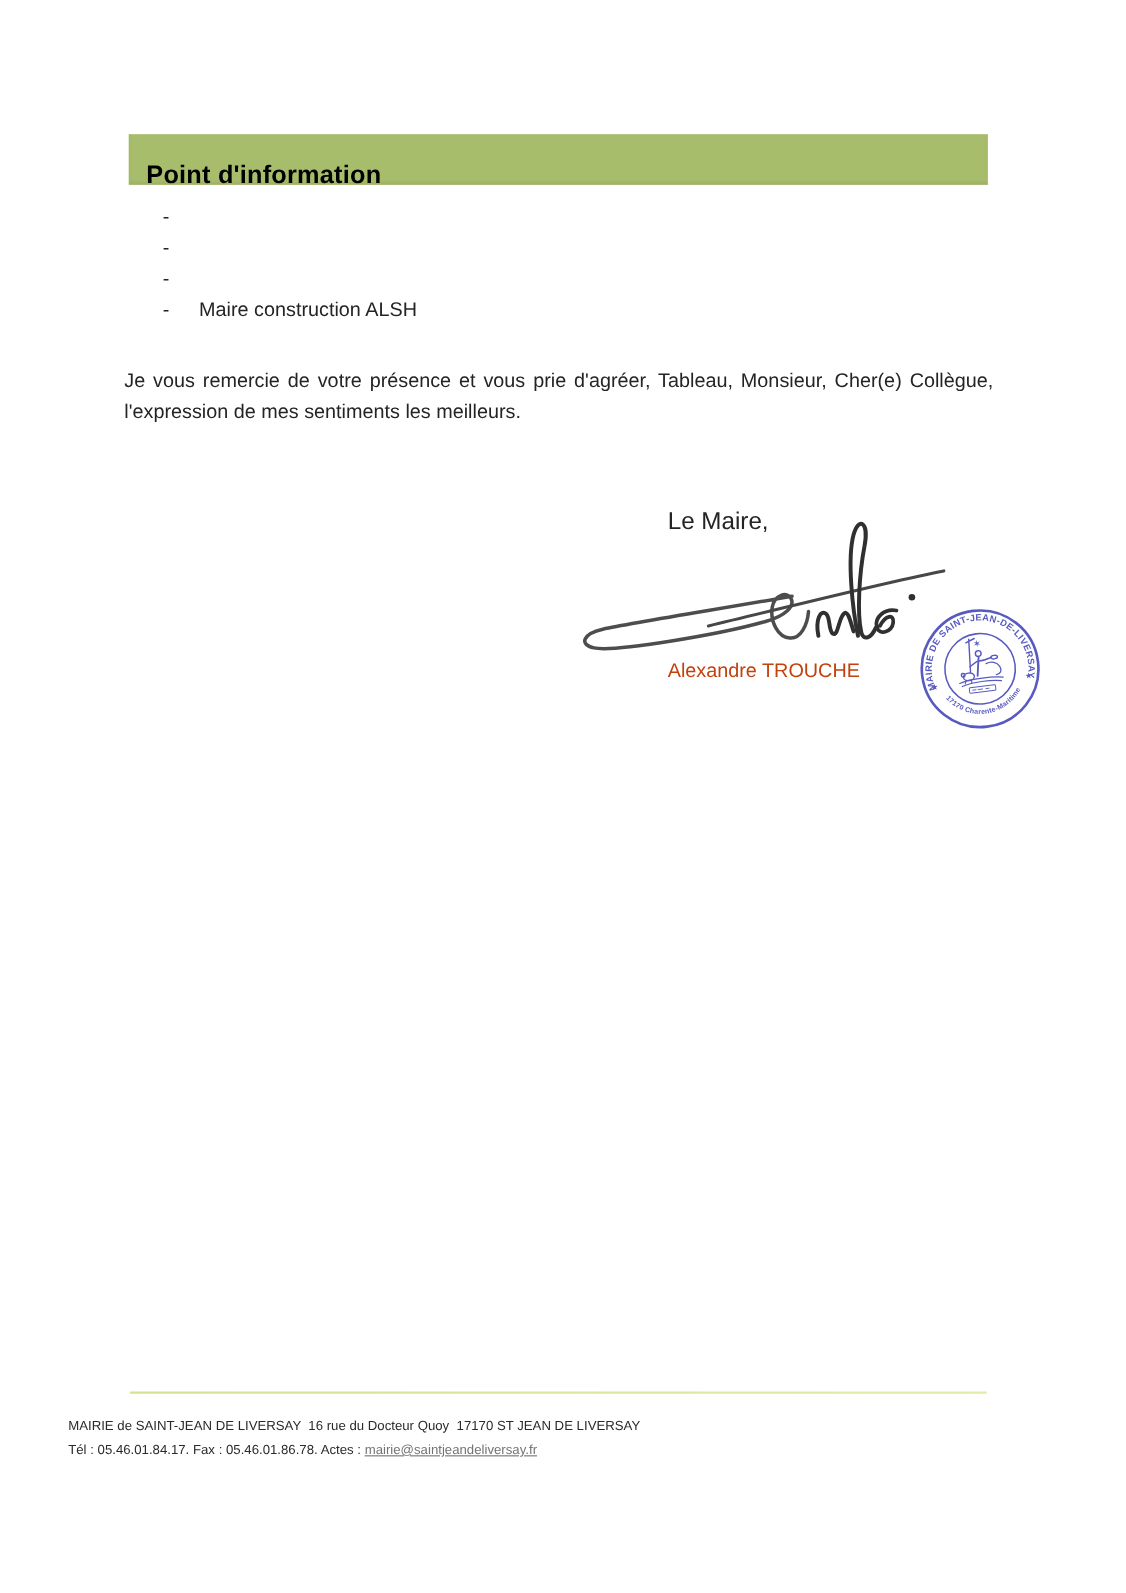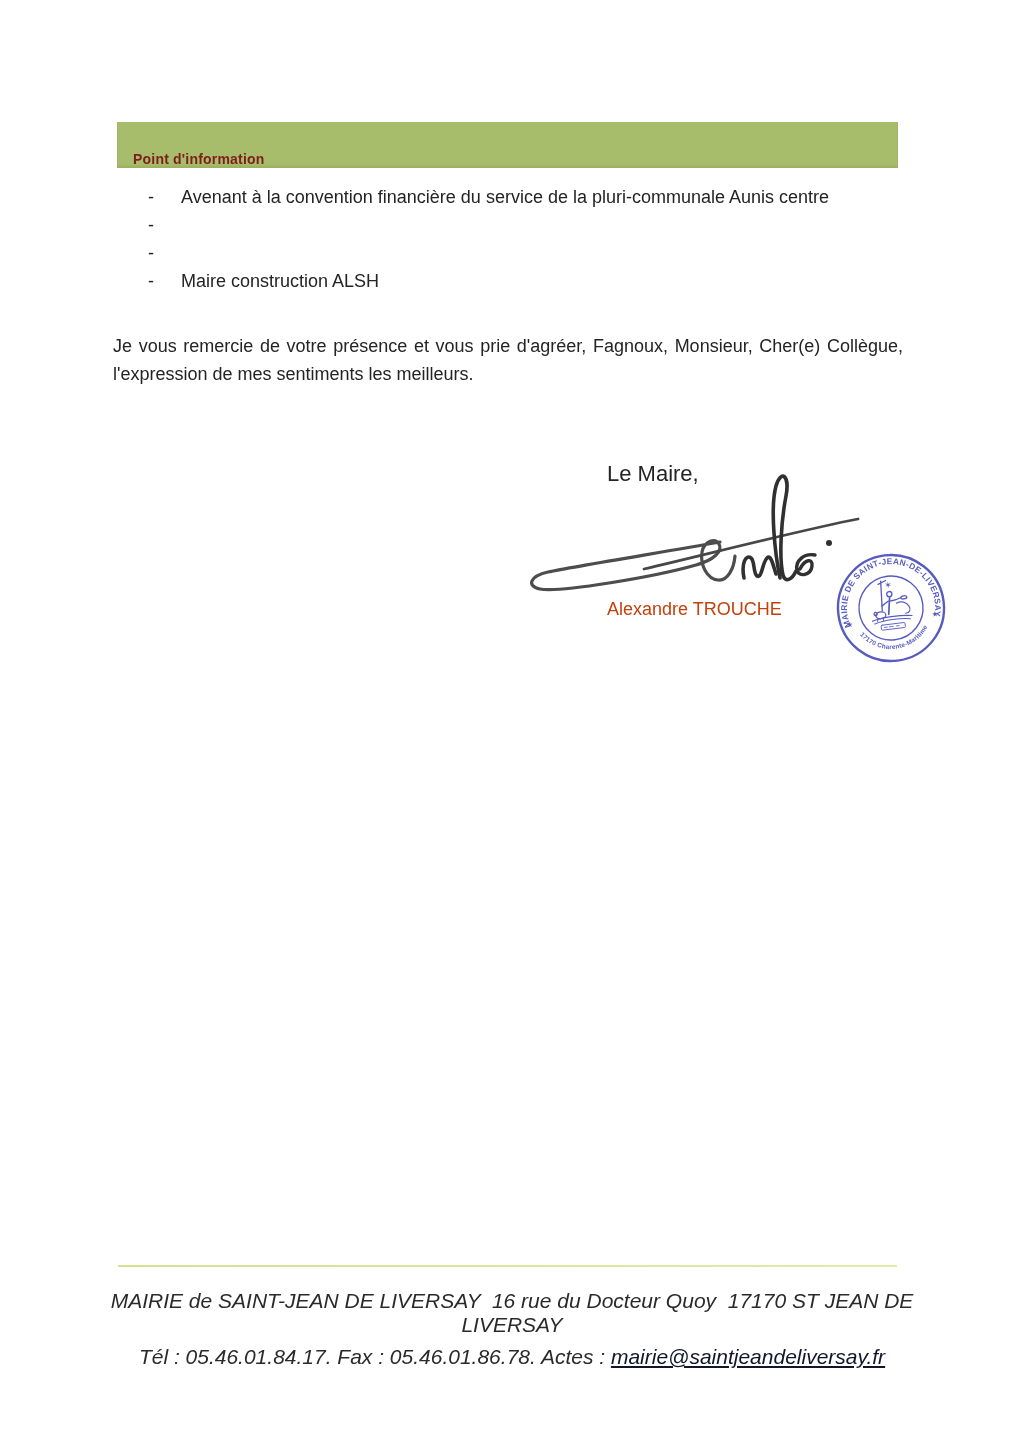--- a/index.html
+++ b/index.html
@@ -7,21 +7,21 @@
   .page {
     position:relative; width:1024px; height:1448px; background:#ffffff;
     font-family:"Liberation Sans", sans-serif; color:#262626; overflow:hidden;
   }
   .header-bar {
     position:absolute; left:117px; top:122px; width:781px; height:46px;
     background:#a7bd6c; display:flex; align-items:center; padding-left:16px;
     box-shadow:inset 0 -2px 3px rgba(120,140,60,.25);
   }
   .header-bar .title {
-    font-size:14px; font-weight:700; color:#7f1d1d; letter-spacing:.2px;margin-top:27px;
+    font-size:23px; font-weight:700; color:#000000; letter-spacing:.2px;margin-top:27px;
   }
   .bullet-list {
     position:absolute; left:148px; top:183px; width:770px; list-style:none;
   }
   .bullet-list li {
     display:flex; font-size:18px; line-height:28px; color:#242424;
   }
   .bullet-list .dash { width:33px; flex:0 0 33px; }
   .closing {
     position:absolute; left:113px; top:333px; width:790px;
@@ -33,53 +33,52 @@
   .sig-svg { position:absolute; left:524px; top:466px; }
   .name {
     position:absolute; left:607px; top:599px; font-size:18px; color:#c2410c;
   }
   .stamp-svg { position:absolute; left:834px; top:550px; opacity:.92; }
   .footer-rule {
     position:absolute; left:118px; top:1265px; width:779px; height:2px;
     background:linear-gradient(90deg,#d5e191,#e2eaa8);
   }
   .footer {
-    position:absolute; left:62px; top:1289px; width:900px; text-align:center;
-    font-style:italic; font-size:21px; color:#2a2a2a;
+    position:absolute; left:62px; top:1289px; width:900px; 
+    font-size:12px; color:#2a2a2a;
   }
   .footer .address { white-space:pre-wrap; margin-bottom:8px; }
-  .footer a.mail { color:#0f172a; text-decoration:underline; }
+  .footer a.mail { color:#737373; text-decoration:underline; }
 </style>
 </head>
 <body>
 
 <div class="page">
 
   <div class="header-bar">
     <span class="title">Point d'information</span>
   </div>
 
   <ul class="bullet-list">
     <li>
       <span class="dash">-</span>
-      <span>Avenant à la convention financière du service de la pluri-communale Aunis centre</span>
     </li>
     <li>
       <span class="dash">-</span>
     </li>
     <li>
       <span class="dash">-</span>
     </li>
     <li>
       <span class="dash">-</span>
       <span>Maire construction ALSH</span>
     </li>
   </ul>
 
-  <p class="closing">Je vous remercie de votre présence et vous prie d'agréer, Fagnoux, Monsieur, Cher(e) Collègue, l'expression de mes sentiments les meilleurs.</p>
+  <p class="closing">Je vous remercie de votre présence et vous prie d'agréer, Tableau, Monsieur, Cher(e) Collègue, l'expression de mes sentiments les meilleurs.</p>
 
   <div class="role">Le Maire,</div>
 
   <svg class="sig-svg" width="340" height="140" viewBox="0 0 340 140" xmlns="http://www.w3.org/2000/svg">
     <g fill="none" stroke-linecap="round" stroke-linejoin="round">
       <path stroke="#4d4d4d" stroke-width="3.2" d="M 196,76 C 140,86 52,100 24,106 C 6,110 2,120 16,123 C 34,127 130,111 172,99 C 190,94 199,85 195,78 C 192,71 180,75 178,86 C 176,99 183,113 194,114 C 204,115 210,102 211,90"></path>
       <path stroke="#474747" stroke-width="2.8" d="M 120,103 C 200,84 282,63 334,53"></path>
       <path stroke="#303030" stroke-width="3.6" d="M 220,112 C 217,97 222,88 227,92 C 231,95 229,107 233,110 C 238,113 238,97 243,92 C 247,88 249,99 252,108"></path>
       <path stroke="#303030" stroke-width="3.6" d="M 256,112 C 251,88 246,42 252,20 C 257,3 266,9 262,30 C 257,56 255,92 259,109 C 261,117 268,114 272,105"></path>
       <path stroke="#303030" stroke-width="3.4" d="M 276,103 C 281,93 289,92 288,100 C 287,109 275,112 273,104 C 271,95 280,87 291,89"></path>

